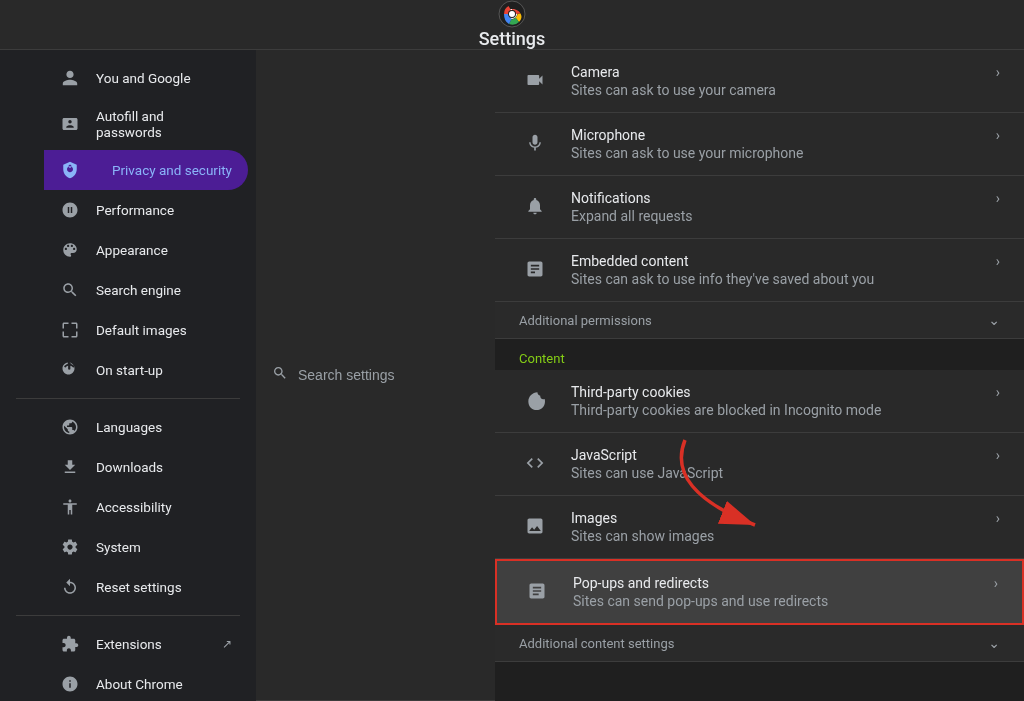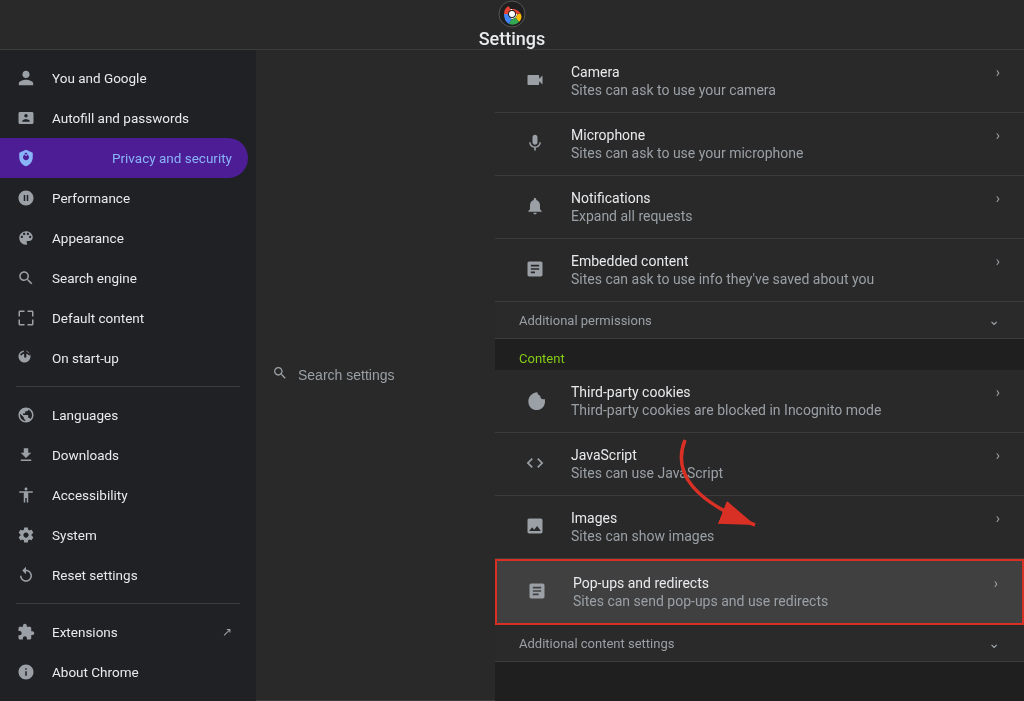--- a/index.html
+++ b/index.html
@@ -50,20 +50,21 @@
       display: flex;
       align-items: center;
       padding: 10px 16px;
       cursor: pointer;
       border-radius: 0 24px 24px 0;
       margin-right: 8px;
       font-size: 13.5px;
       color: #e8eaed;
       gap: 16px;
       position: relative;
+      margin-left: 44px;
     }
     .sidebar-item.active {
       background: #4c1d95;
       color: #8ab4f8;
       text-align: right;
     }
     .sidebar-item .icon {
       width: 20px;
       height: 20px;
       display: flex;
@@ -265,21 +266,21 @@
       </span>
       <span class="label">Search engine</span>
     </div>
 
     <div class="sidebar-item">
       <span class="icon">
         <svg width="18" height="18" viewBox="0 0 24 24" fill="currentColor">
             <path d="M4 4h6V2H4C2.9 2 2 2.9 2 4v6h2V4zm16 0v6h2V4c0-1.1-.9-2-2-2h-6v2h6zM4 14H2v6c0 1.1.9 2 2 2h6v-2H4v-6zm16 6h-6v2h6c1.1 0 2-.9 2-2v-6h-2v6z"></path>
           </svg>
       </span>
-      <span class="label">Default content</span>
+      <span class="label">Default images</span>
     </div>
 
     <div class="sidebar-item">
       <span class="icon">
         <svg width="18" height="18" viewBox="0 0 24 24" fill="currentColor">
             <path d="M13 2.05V4.08c2.01.44 3.72 1.6 4.9 3.23L16.28 8.9C15.43 7.64 14.07 6.72 12.5 6.36V11l-1.5.5-1.5-.5V6.36C7.93 6.72 6.57 7.64 5.72 8.9L4.1 7.31C5.28 5.68 7 4.52 9 4.08V2.05C5.15 2.56 2 5.91 2 9.97c0 4.42 3.58 8 8 8s8-3.58 8-8c0-4.06-3.15-7.41-7-7.92z"></path>
           </svg>
       </span>
       <span class="label">On start-up</span>
     </div>

